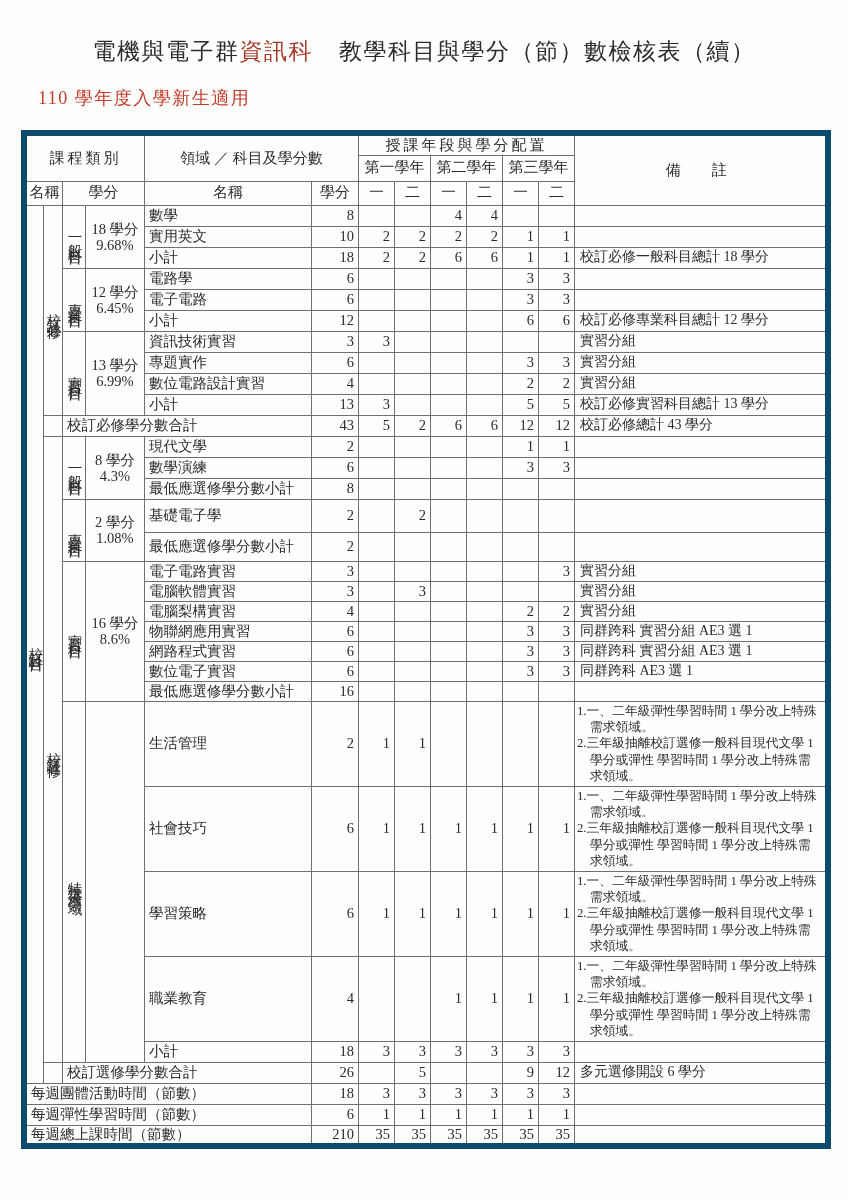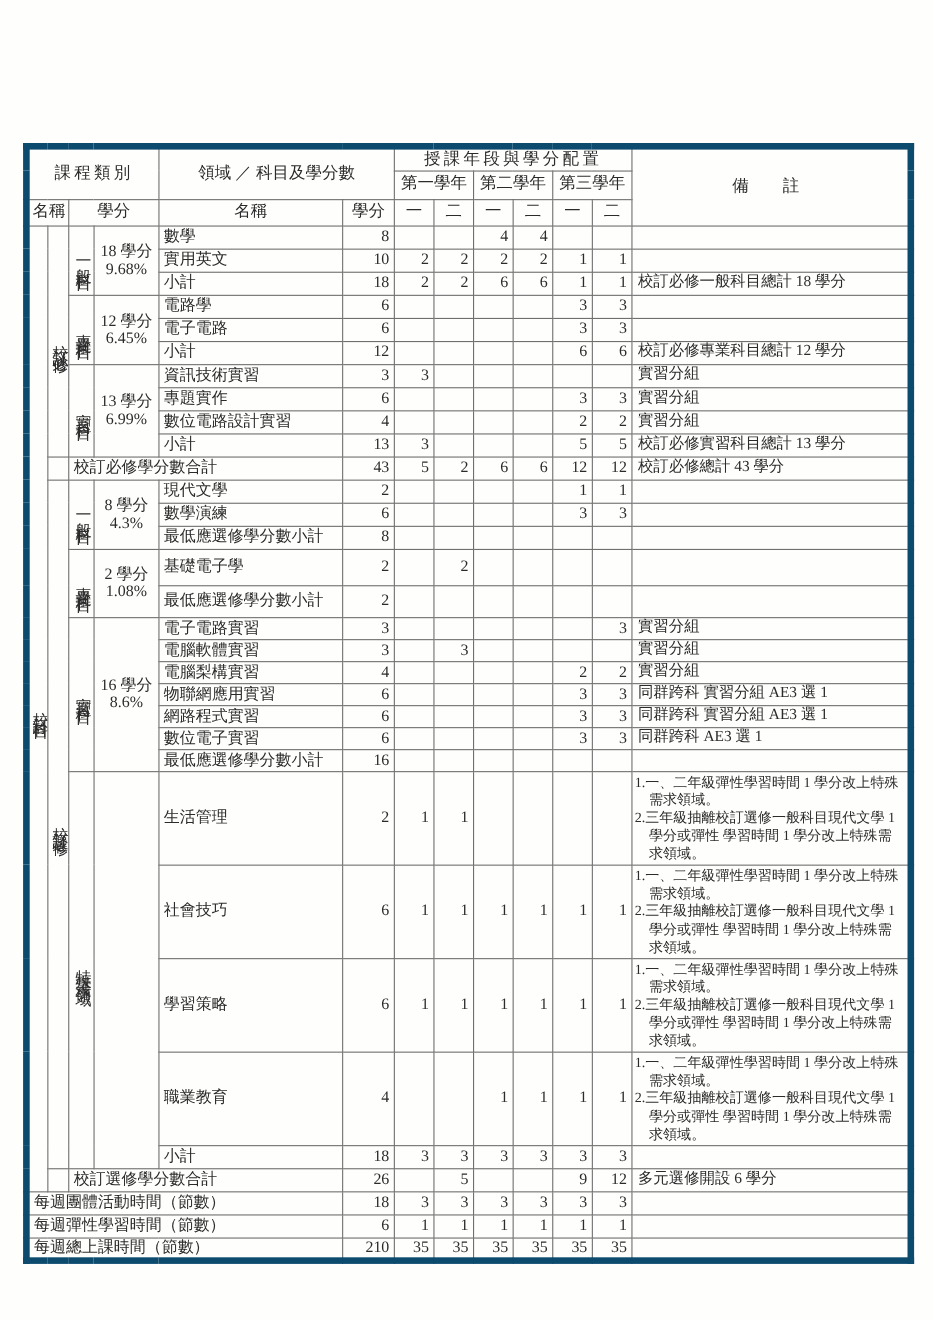--- a/index.html
+++ b/index.html
@@ -23,20 +23,22 @@
   .ni{padding-left:13px;text-indent:-13px;}
   td.cr2{white-space:pre-line;text-align:center;padding:0;font-size:14.5px;line-height:16px;}
   td.vt{text-align:center;padding:0;}
   .vtxt{writing-mode:vertical-rl;text-orientation:upright;margin:0 auto;
         letter-spacing:4px;font-size:14.5px;line-height:1.1;}
 </style>
 </head>
 <body>
 
 <div class="page">
+  <div class="doc-title"><span>電機與電子群</span><span class="hl">資訊科</span><span class="suffix">教學科目與學分（節）數檢核表（續）</span></div>
+  <div class="subtitle">110 學年度入學新生適用</div>
   <table>
       <colgroup>
         <col style="width: 19px;">
         <col style="width: 19px;">
         <col style="width: 23px;">
         <col style="width: 59px;">
         <col style="width: 167px;">
         <col style="width: 47px;">
         <col style="width: 36px;">
         <col style="width: 36px;">

